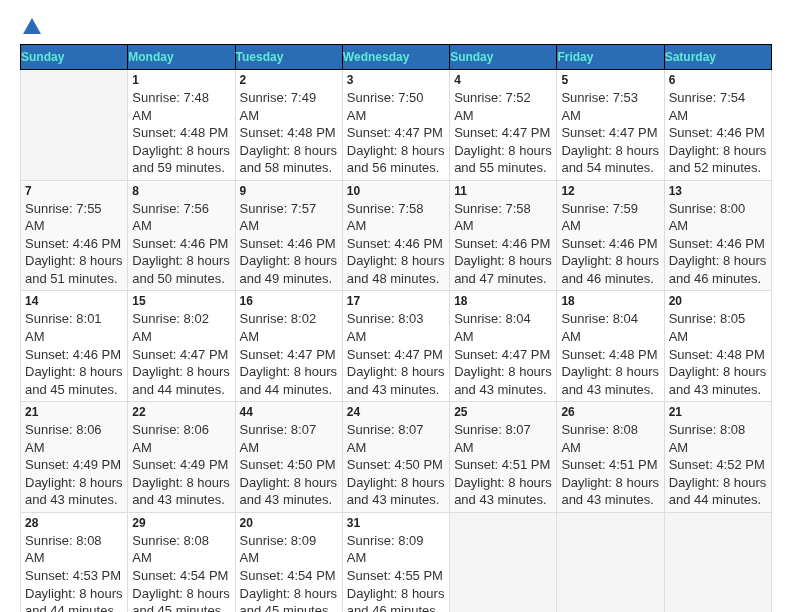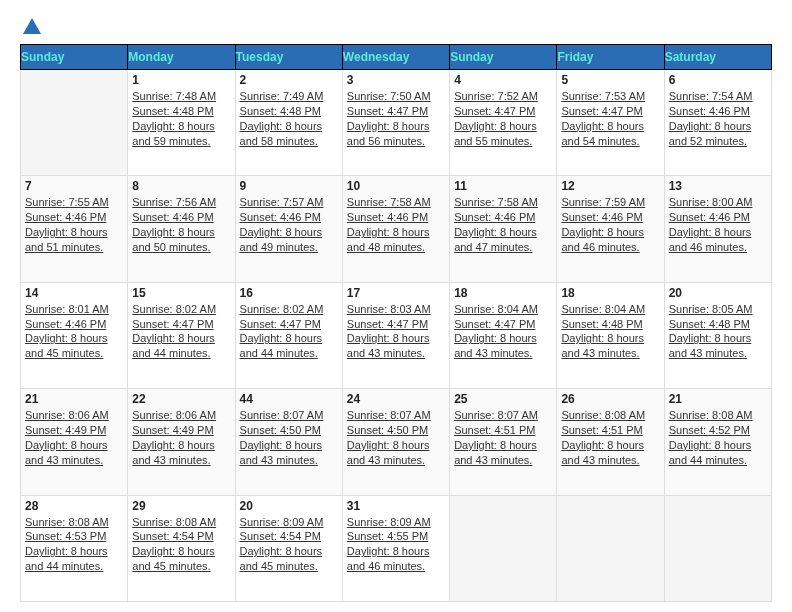--- a/index.html
+++ b/index.html
@@ -71,24 +71,23 @@
       background: #f9f9f9;
     }
     .day-number {
       font-size: 12px;
       font-weight: bold;
       color: #222;
       display: block;
       margin-bottom: 2px;
     }
     .cell-info {
-      font-size: 11px;
+      font-size: 13px;
       line-height: 1.35;
       color: #333;
-      text-decoration: underline;
     }
     .empty-cell {
       background: #f5f5f5 !important;
     }
   </style>
 </head>
 <body>
 
 <div class="page">
   <div class="header">

